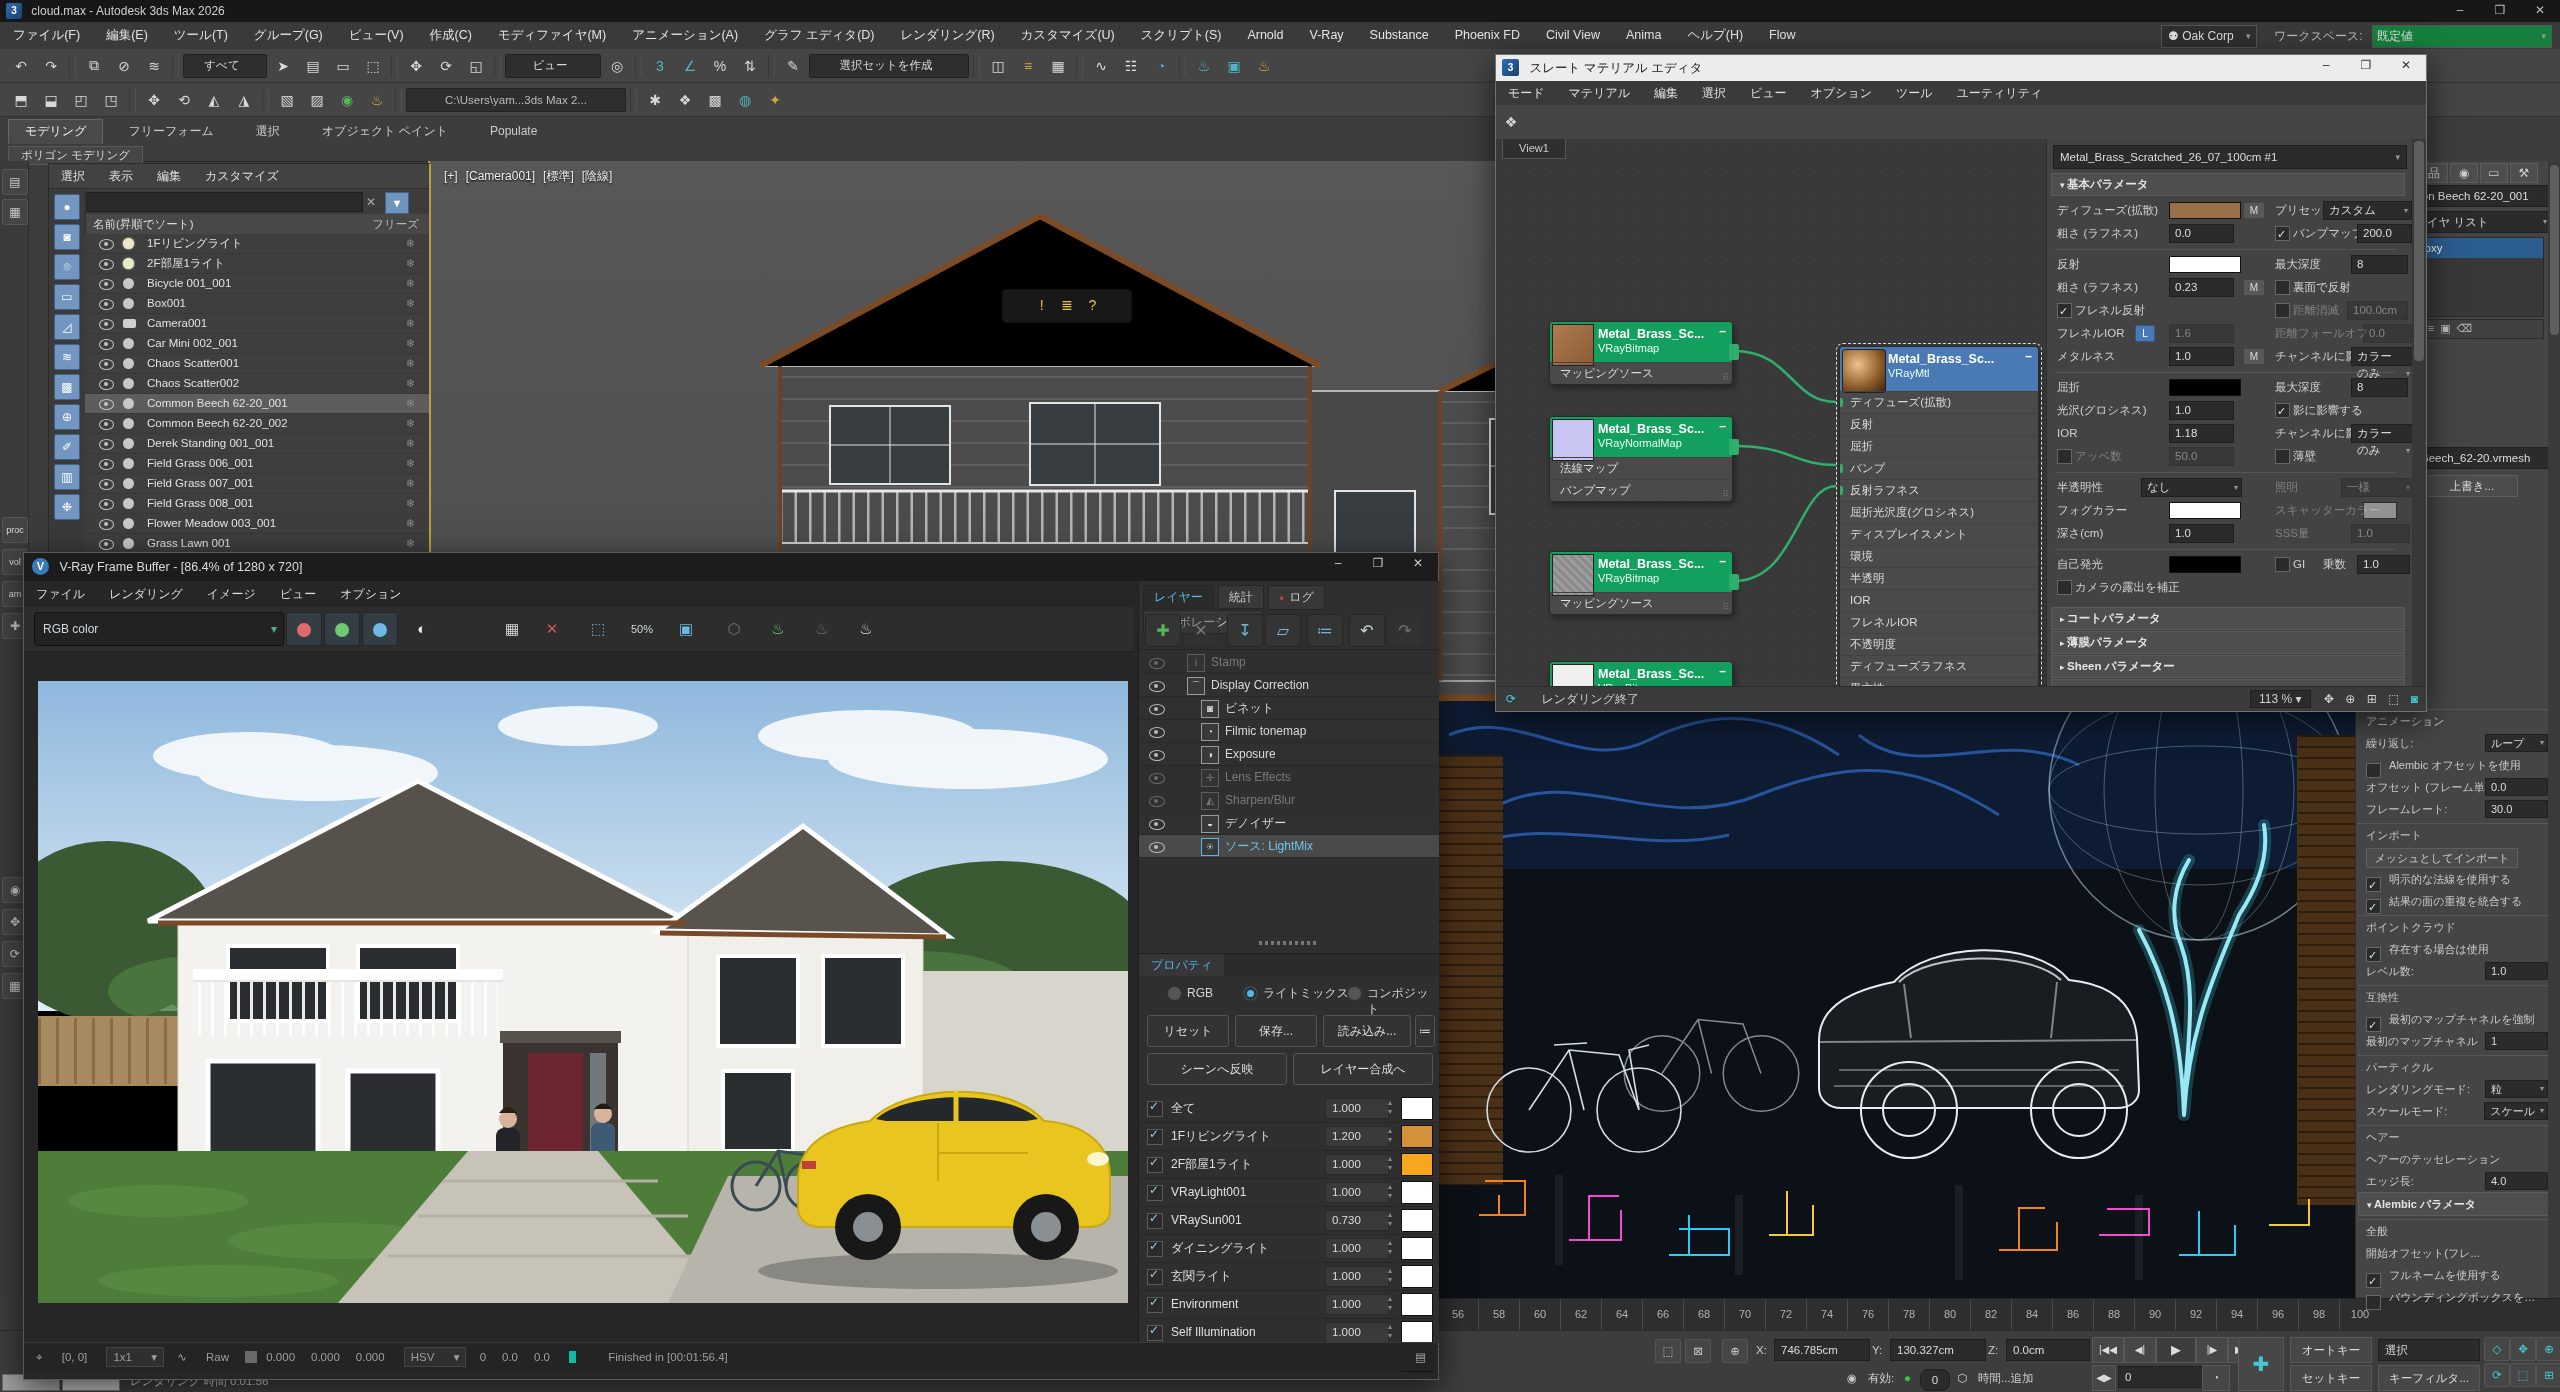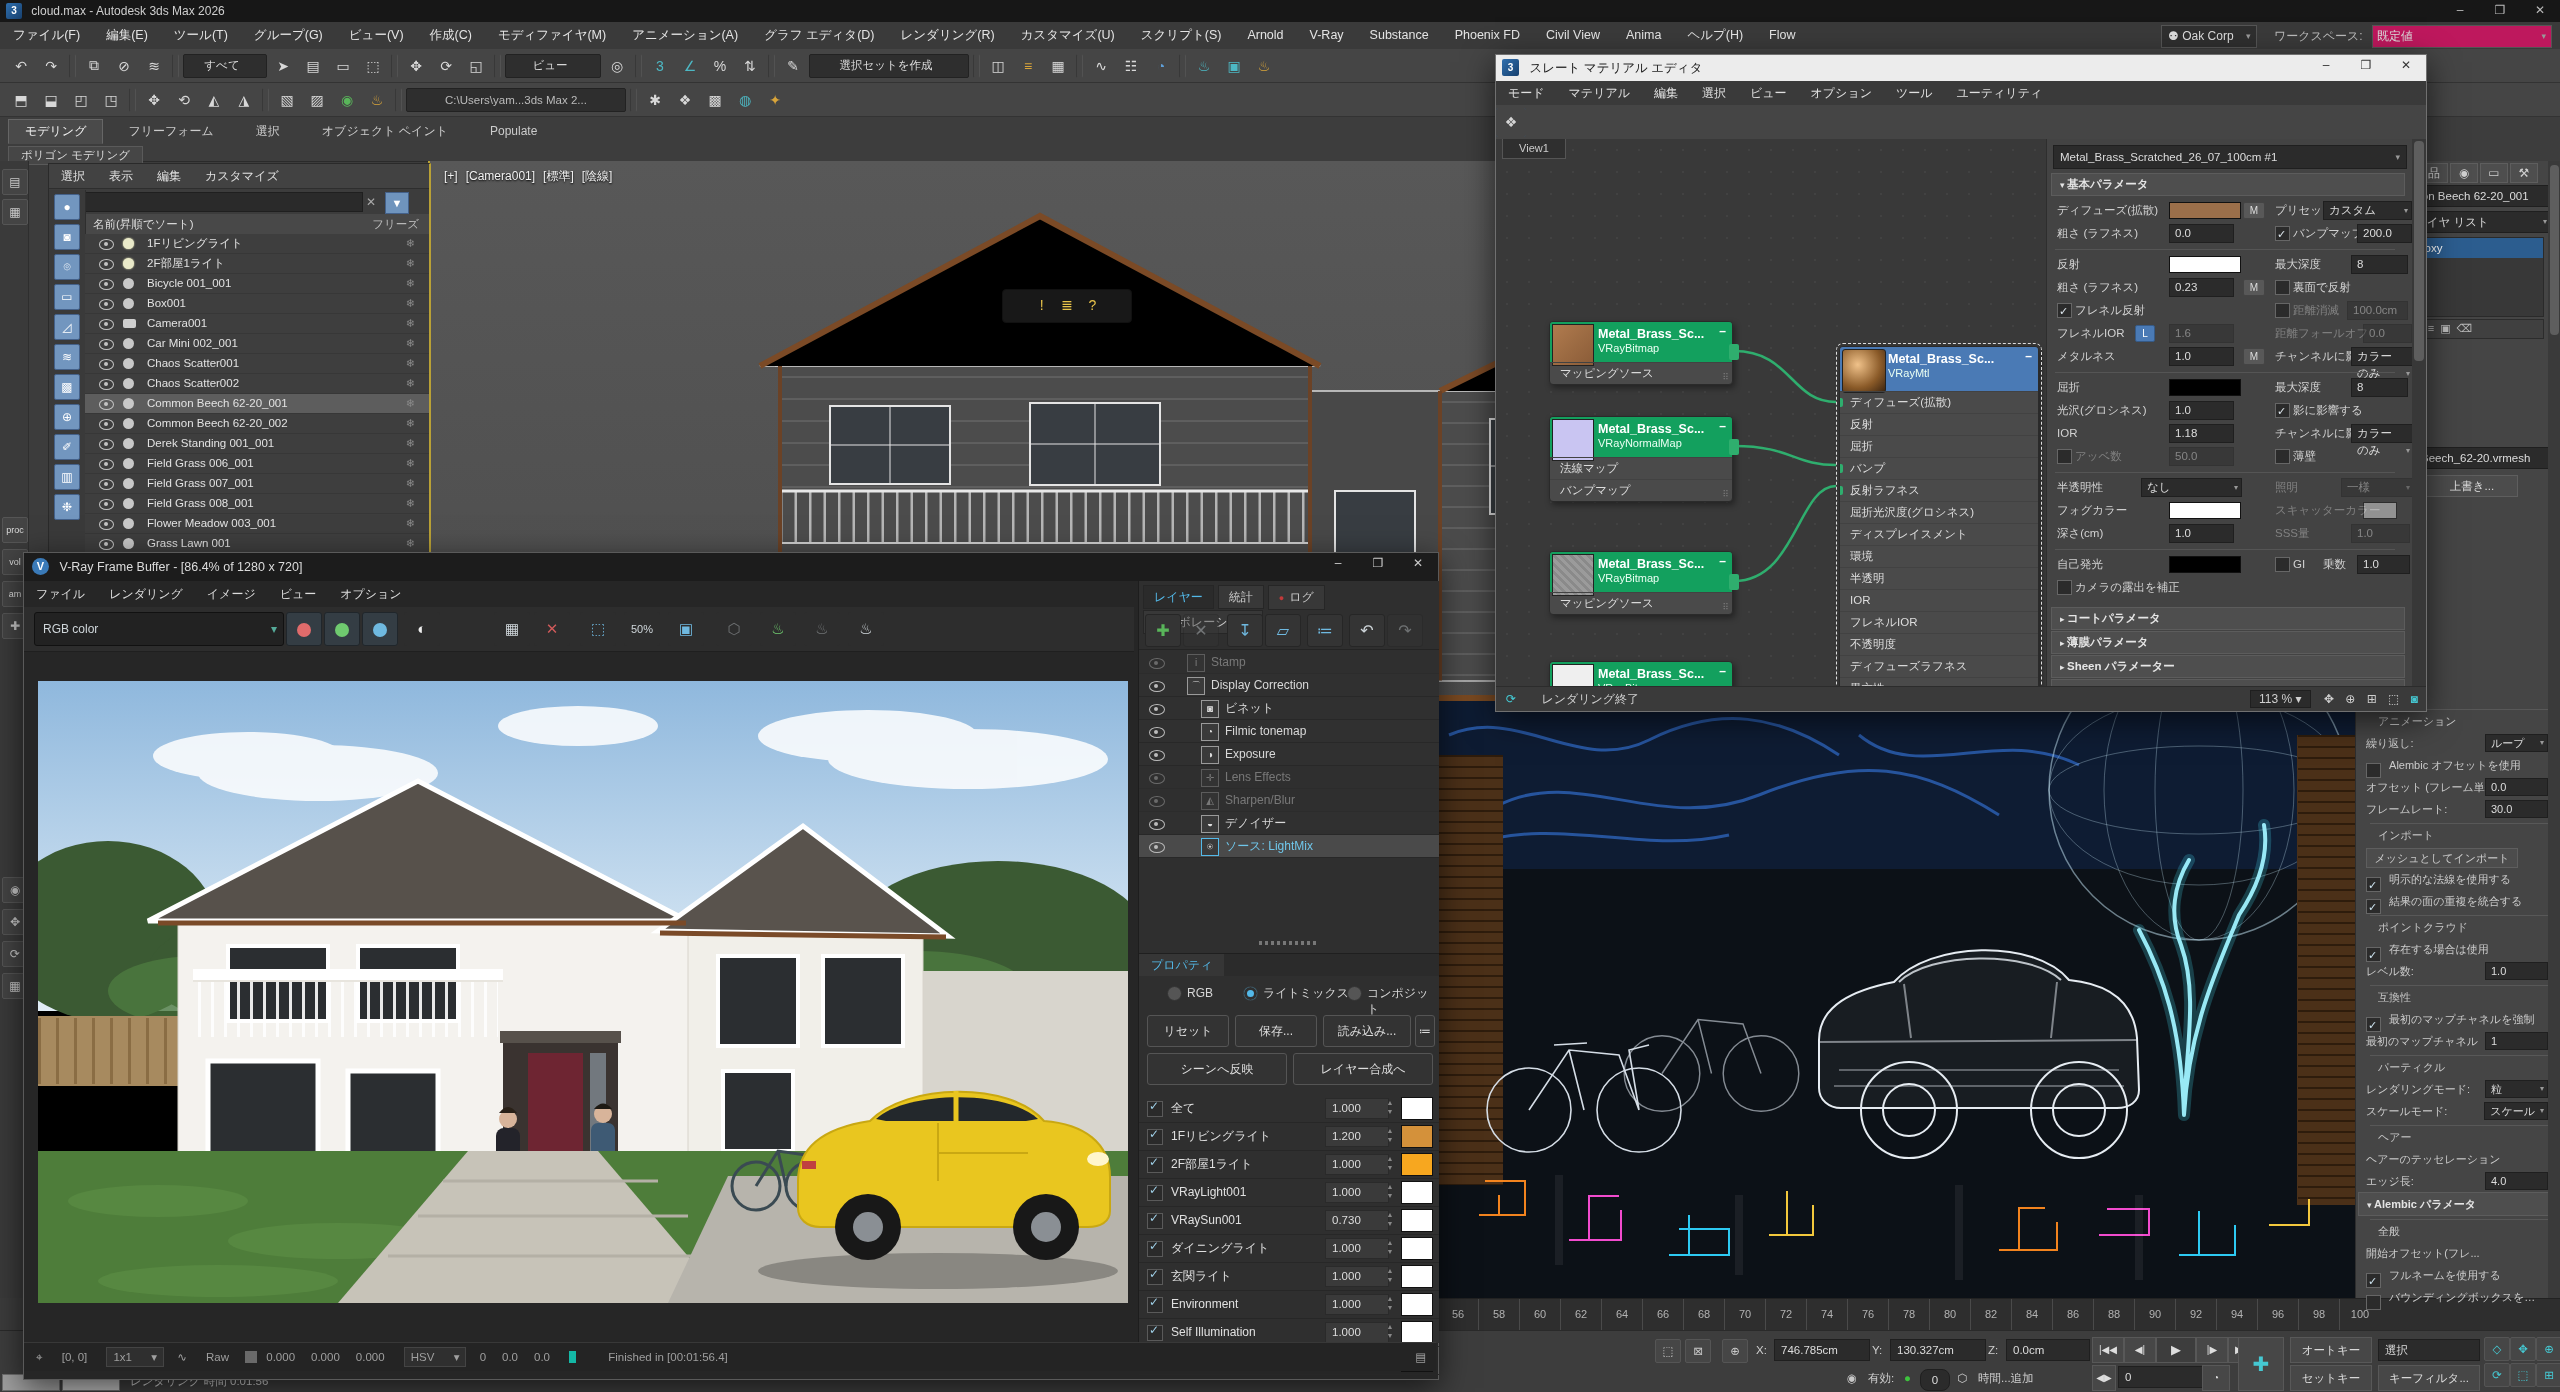--- a/index.html
+++ b/index.html
@@ -11,21 +11,21 @@
   #titlebar{left:0;top:0;width:2560px;height:22px;background:#171717;color:#cfcfcf;font-size:12px;line-height:22px;}
   #titlebar .appico{display:inline-block;width:16px;height:16px;margin:3px 6px 0 6px;background:linear-gradient(135deg,#2f6fae,#17406e);
     color:#fff;font-size:10px;font-weight:bold;text-align:center;line-height:16px;vertical-align:top;border-radius:2px;}
   .winctl{position:absolute;top:0;height:22px;line-height:20px;width:40px;text-align:center;color:#bbb;font-size:12px;}
   #menubar{left:0;top:22px;width:2560px;height:27px;background:#3a3a3a;border-bottom:1px solid #2c2c2c;}
   #menubar .mi{display:inline-block;padding:0 13px;line-height:27px;color:#e4e4e4;font-size:12.5px;}
   #menubar .right{position:absolute;right:8px;top:0;height:27px;}
   .userchip{display:inline-block;height:21px;margin-top:3px;line-height:21px;background:#2f2f2f;border:1px solid #555;padding:0 22px 0 6px;position:relative;color:#ddd;}
   .userchip:after{content:"▾";position:absolute;right:5px;font-size:9px;color:#999;}
   .wslabel{color:#bbb;margin:0 6px 0 14px;}
-  .wsdd{display:inline-block;width:170px;height:21px;margin-top:3px;line-height:21px;background:#be185d;border:1px solid #555;padding:0 4px;position:relative;color:#ddd;}
+  .wsdd{display:inline-block;width:170px;height:21px;margin-top:3px;line-height:21px;background:#15803d;border:1px solid #555;padding:0 4px;position:relative;color:#ddd;}
   .wsdd:after{content:"▾";position:absolute;right:5px;font-size:9px;color:#999;}
 
   .toolbar{left:0;width:2560px;background:#454545;border-bottom:1px solid #333;display:flex;align-items:center;padding-left:6px;box-sizing:border-box;}
   #toolbar1{top:49px;height:34px;}
   #toolbar2{top:83px;height:34px;}
   .tbtn{display:inline-flex;align-items:center;justify-content:center;height:26px;min-width:26px;margin:0 1px;border:1px solid transparent;border-radius:2px;color:#d8d8d8;font-size:14px;}
   .tbtn.sep{min-width:5px;width:5px;height:22px;border-left:1px solid #383838;border-right:1px solid #525252;margin:0 3px;}
   .tbtn.dd,.tbtn.field{background:#2e2e2e;border:1px solid #222;justify-content:space-between;padding:0 4px;font-size:11.5px;color:#ddd;height:22px;}
   .tbtn.dd .dd{font-size:8px;color:#999;margin-left:6px;}
   .tbtn .v{white-space:nowrap;overflow:hidden;}
@@ -87,21 +87,21 @@
   #stackbtns{position:absolute;left:6px;top:158px;width:180px;height:18px;background:#404040;border:1px solid #2c2c2c;text-align:center;color:#bbb;font-size:11px;line-height:16px;letter-spacing:6px;}
   .cgroup{position:absolute;color:#c9c9c9;font-size:11.5px;}
   #crows{position:absolute;left:2px;top:545px;width:198px;}
   .crow{position:relative;height:22px;line-height:22px;font-size:11px;color:#ccc;padding-left:8px;}
   .crow .ckk{display:none;position:relative;width:13px;height:13px;background:#2b2b2b;border:1px solid #666;display:none;vertical-align:-2px;margin-right:5px;}
   .crow.check .ckk{display:inline-block;}
   .crow.check.on .ckk:after{content:"✓";position:absolute;left:1px;top:-4px;color:#cfe6f2;font-size:11px;}
   .crow .vv{display:none;}
   .crow.field .vv,.crow.select .vv{display:inline-block;position:absolute;right:8px;top:2px;height:16px;line-height:16px;min-width:44px;background:#2b2b2b;border:1px solid #1f1f1f;padding:0 12px 0 5px;color:#ddd;}
   .crow.select .vv:after{content:"▾";position:absolute;right:3px;font-size:8px;color:#999;}
-  .crow.group{color:#c6c6c6;border-top:1px solid #585858;margin-top:3px;margin-left:12px;}
+  .crow.group{color:#c6c6c6;border-top:1px solid #585858;margin-top:3px;}
   .crow.rollout{background:#4e4e4e;border:1px solid #5c5c5c;font-weight:bold;color:#e4e4e4;}
   .crow.rollout .lb:before{content:"▾ ";font-size:9px;}
   .crow.button .lb{display:inline-block;width:170px;text-align:center;background:#4c4c4c;border:1px solid #5e5e5e;line-height:18px;height:18px;margin-top:2px;}
   .crow .lb{white-space:nowrap;overflow:hidden;display:inline-block;max-width:150px;text-overflow:ellipsis;}
   #cmdscroll{position:absolute;right:0;top:0;width:13px;height:1137px;background:#3a3a3a;}
   #cmdscroll i{position:absolute;left:2px;top:4px;width:9px;height:170px;background:#5e5e5e;border-radius:4px;}
 
   
   #statusbar{left:0;top:1330px;width:2560px;height:62px;background:#3d3d3d;border-top:1px solid #2a2a2a;font-size:11.5px;}
   .sfield{position:absolute;height:20px;line-height:20px;background:#2b2b2b;border:1px solid #1f1f1f;color:#ddd;padding:0 6px;}

